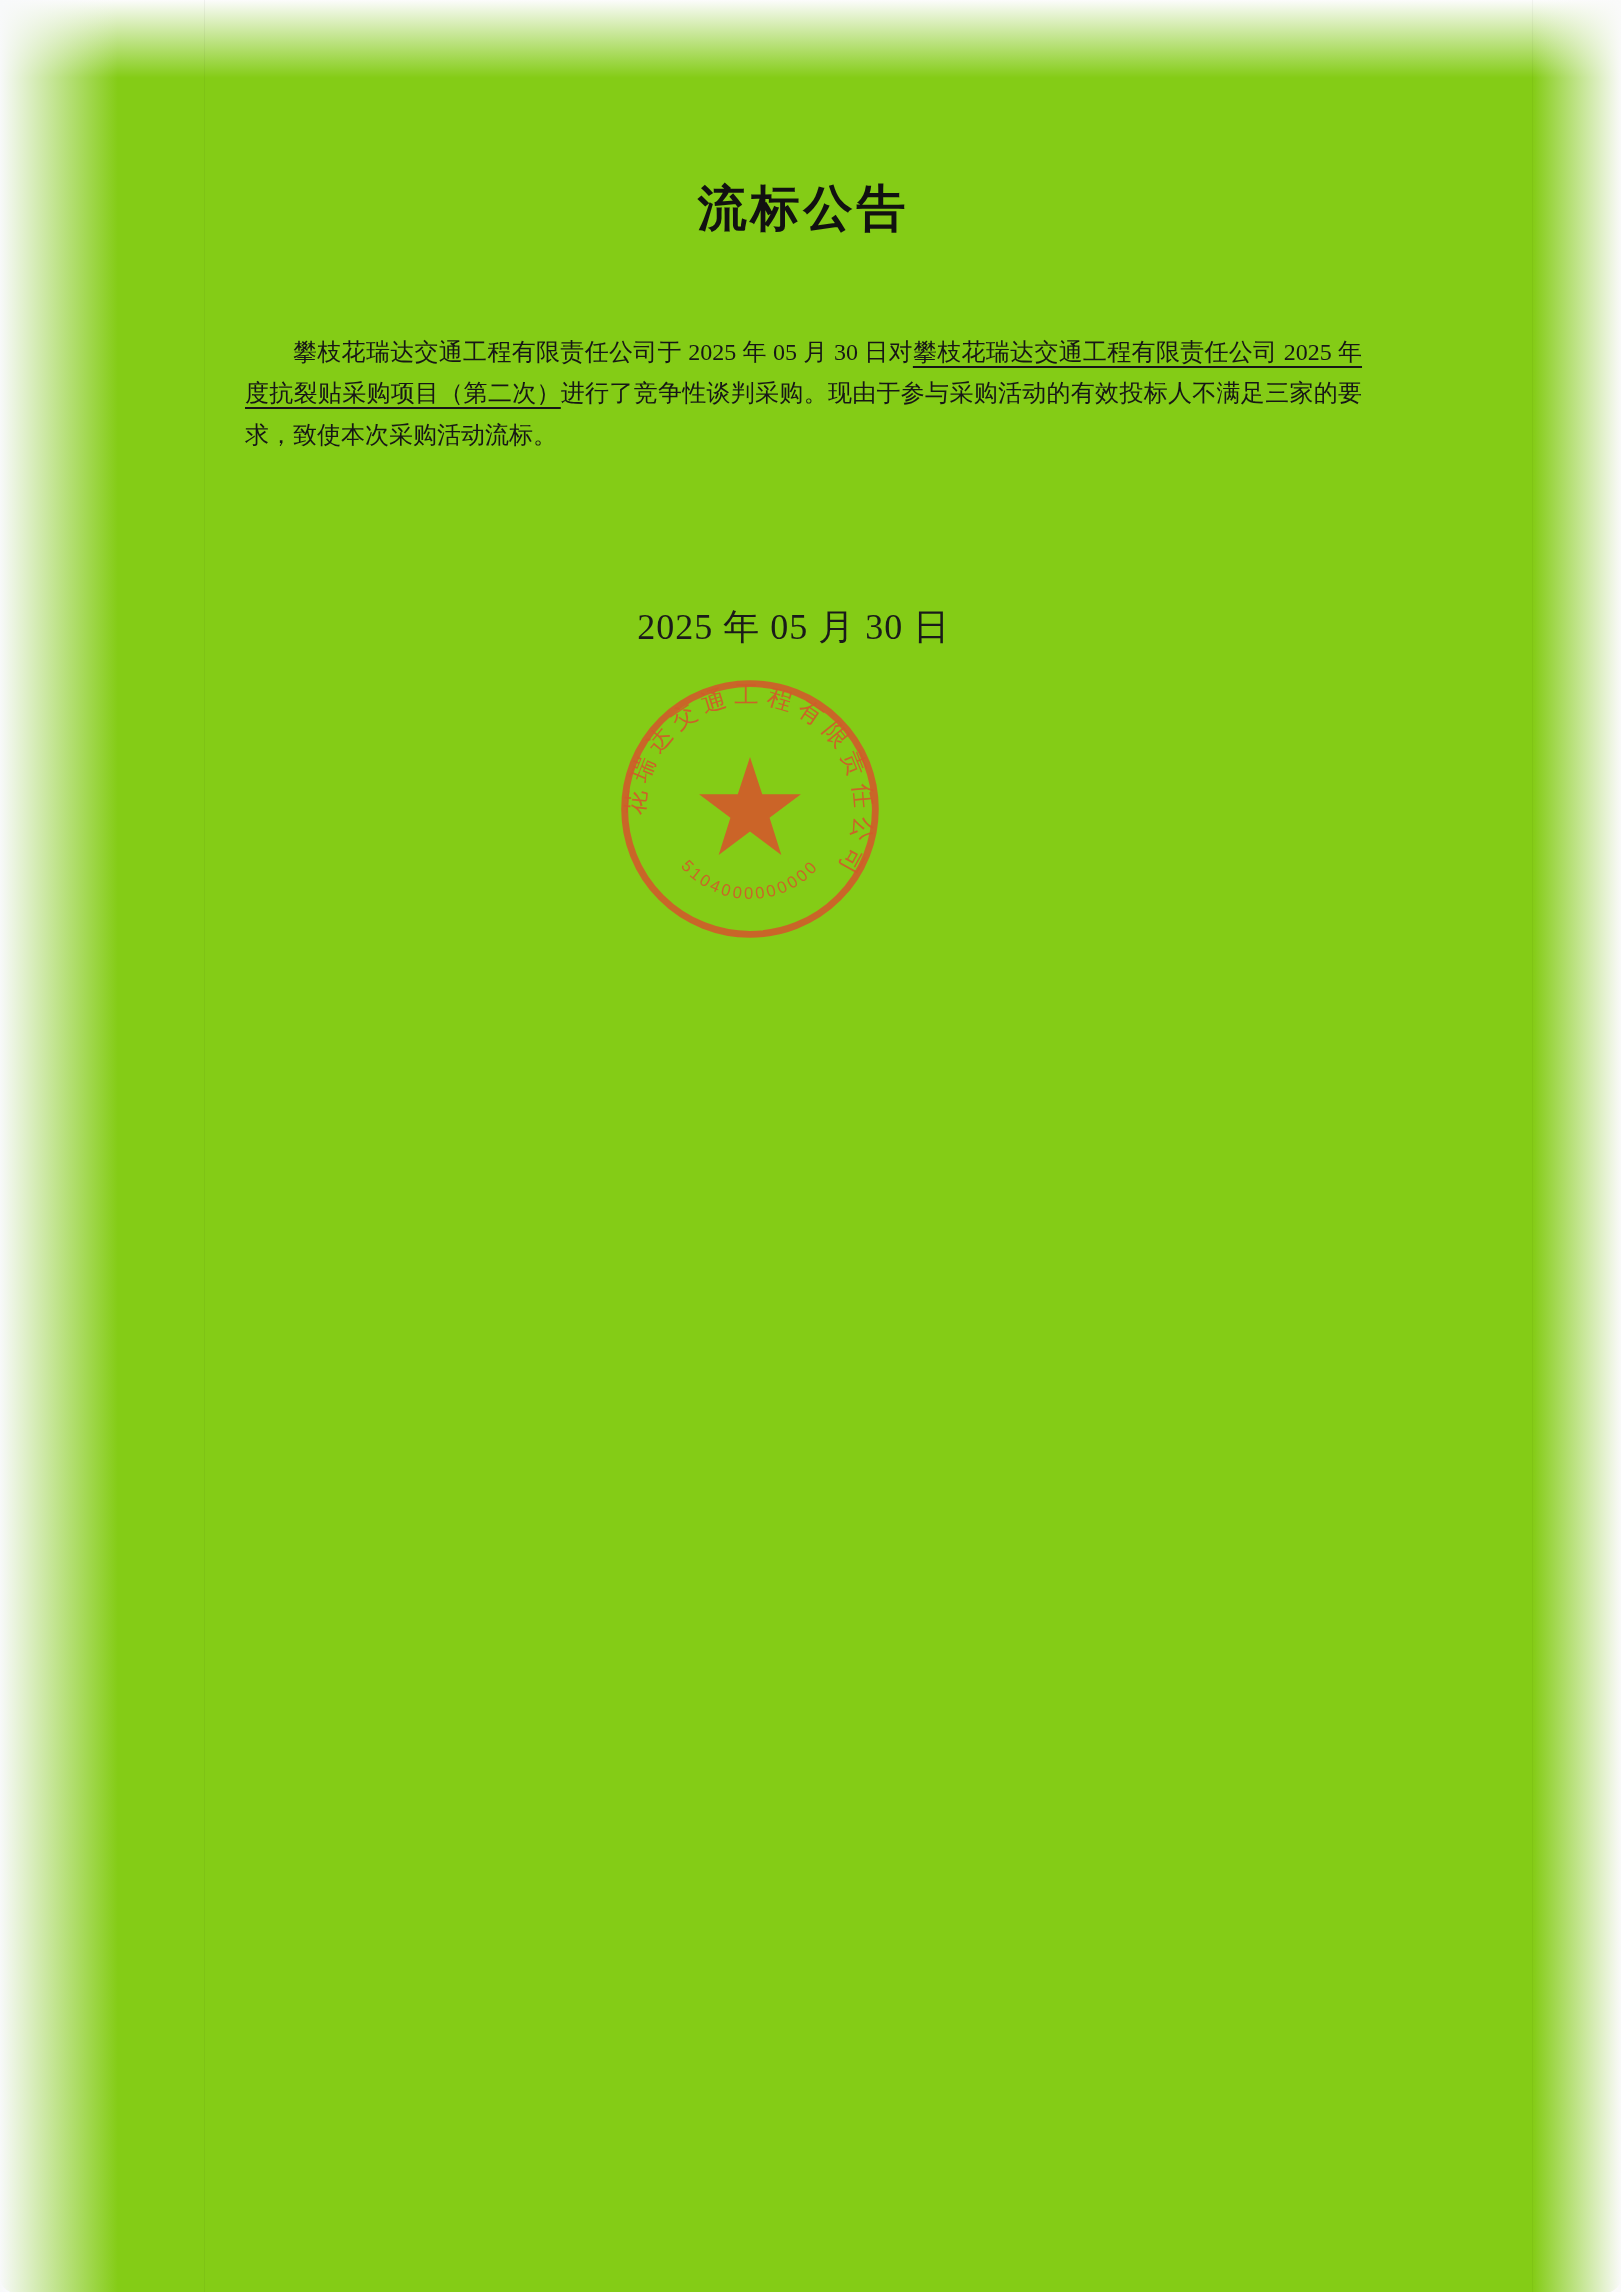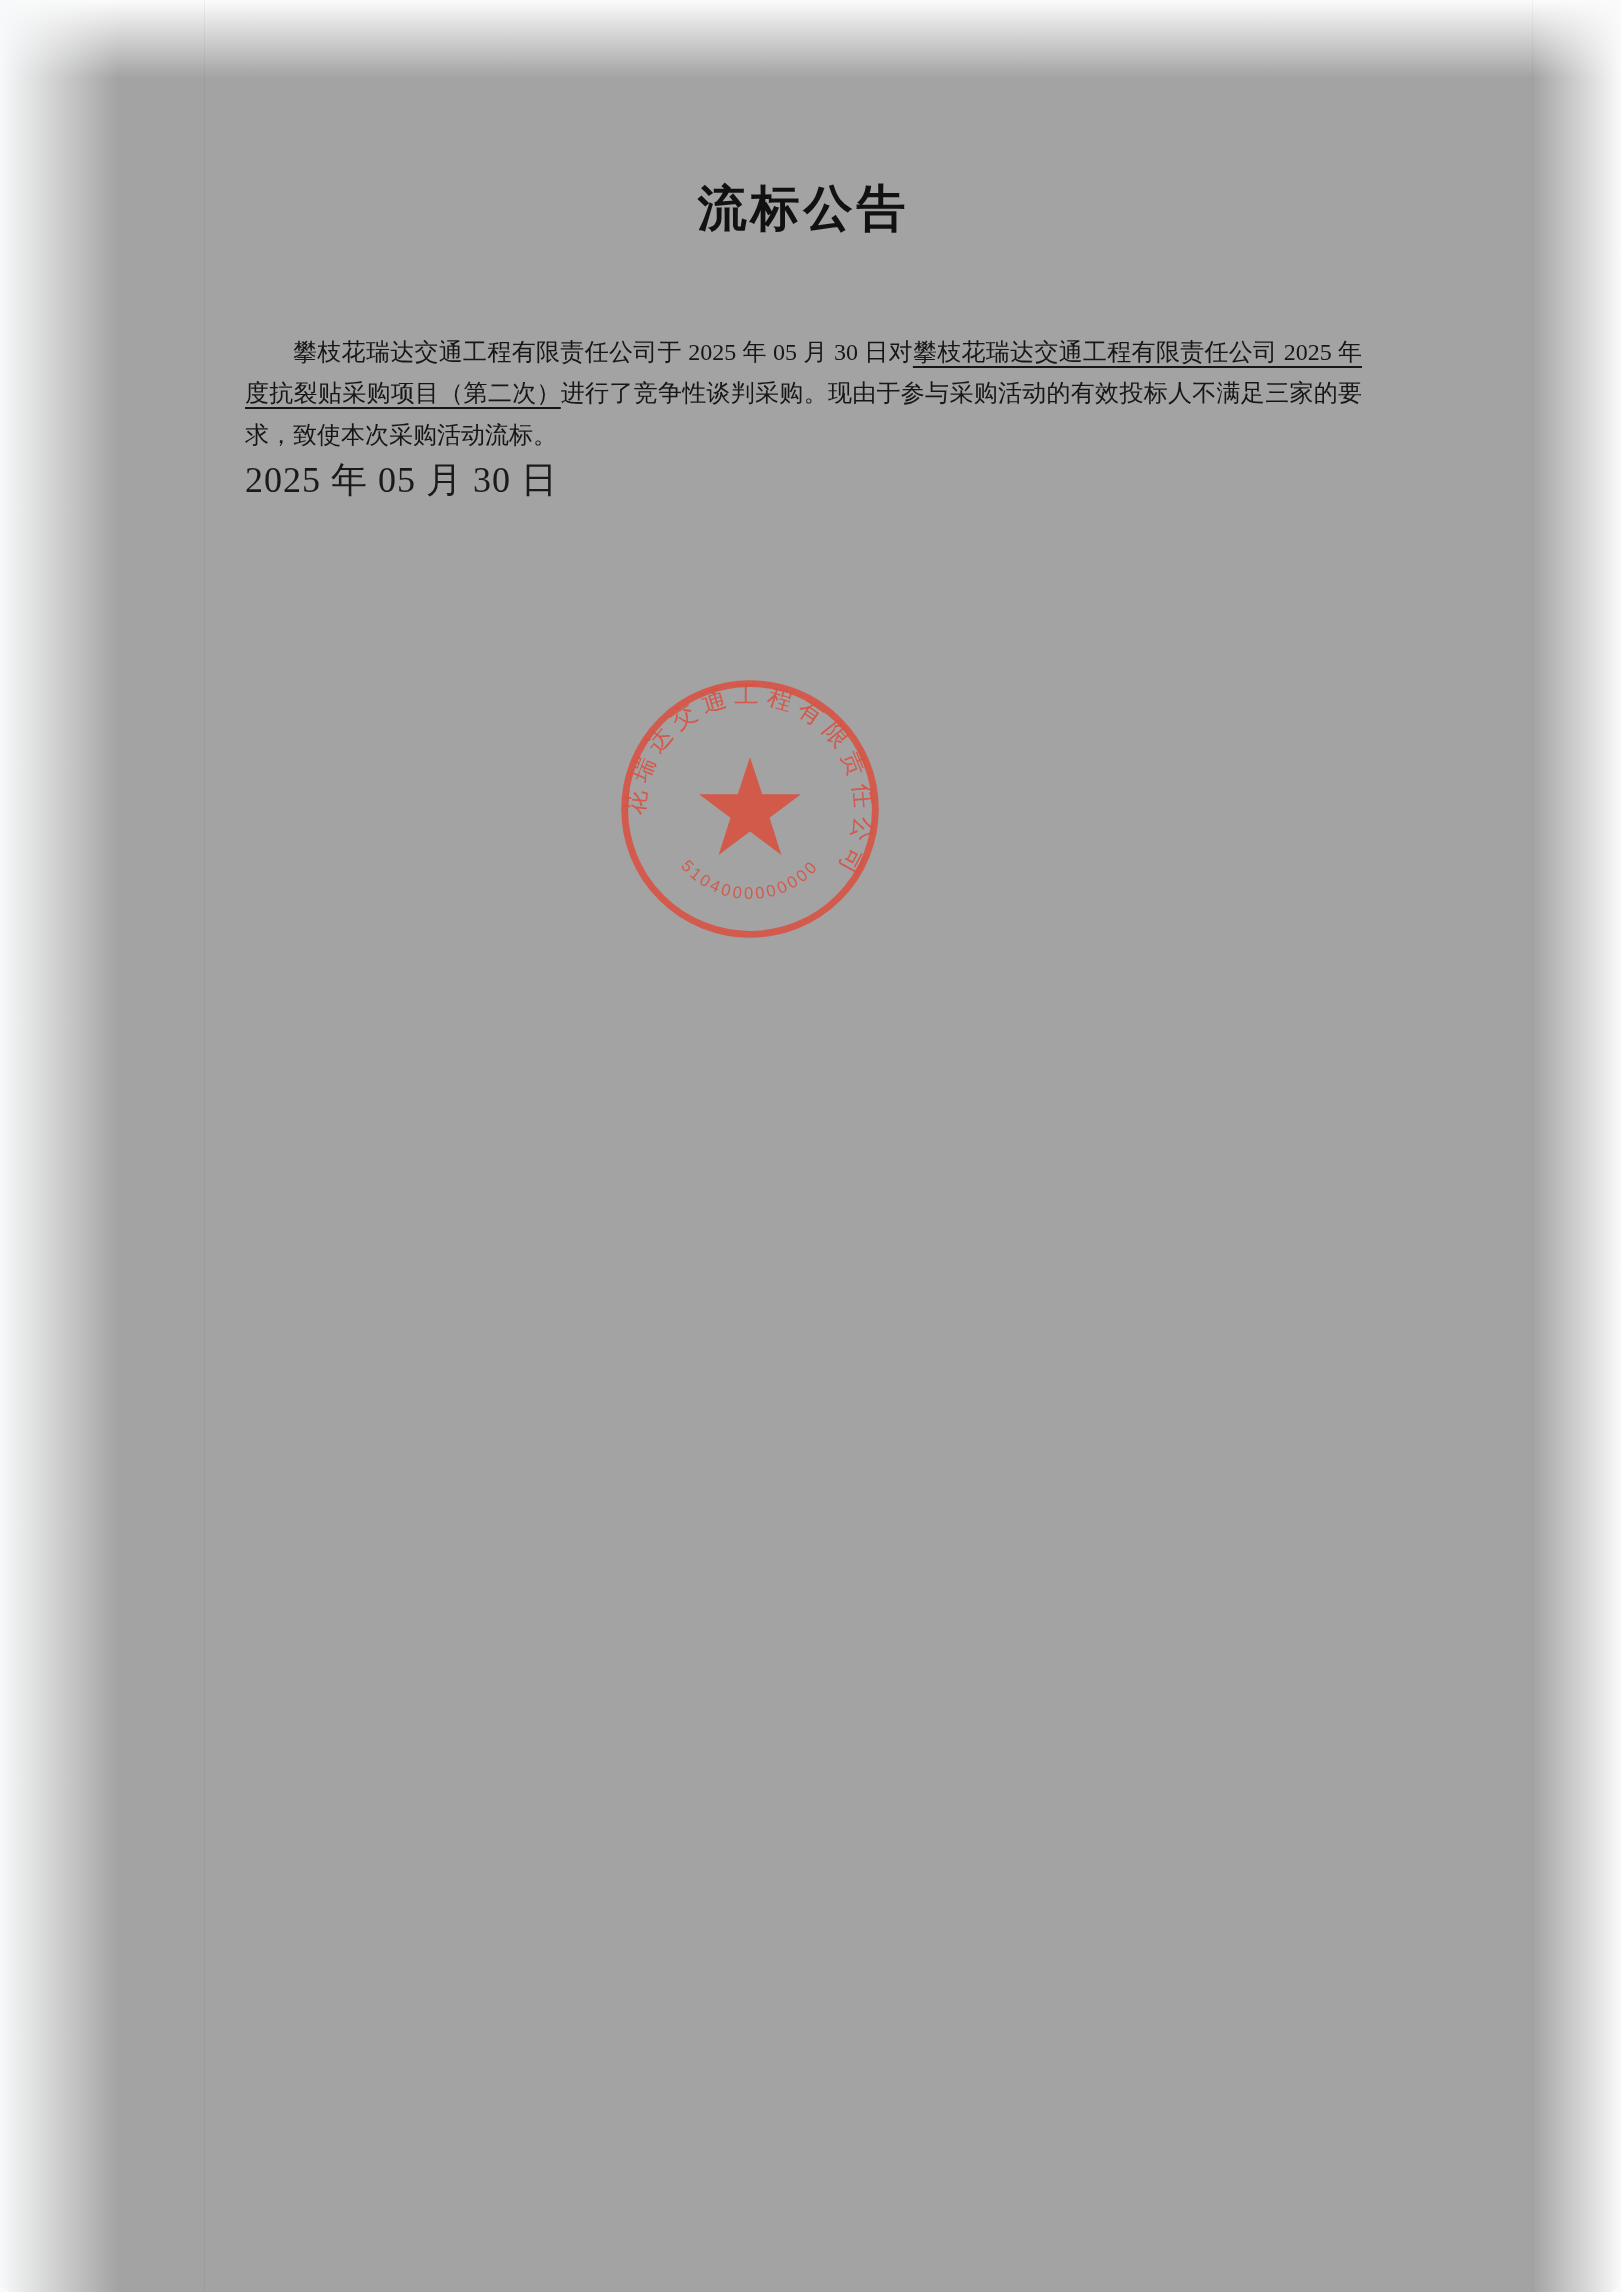--- a/index.html
+++ b/index.html
@@ -13,21 +13,21 @@
     position: relative;
     font-family: "Liberation Serif", "DejaVu Serif", serif;
     color: #1a1a1a;
     overflow: hidden;
   }
 
   
   .page {
     position: absolute;
     inset: 0;
-    background: #a3a3a3;
+    background: #84cc16;
     border-radius: 16px;
   }
   .scan-tint {
     position: absolute;
     inset: 0;
     background:
       linear-gradient(90deg, rgba(248,249,250,1) 0px, rgba(255,255,255,0) 118px),
       linear-gradient(270deg, rgba(250,250,250,1) 0px, rgba(255,255,255,0) 88px),
       linear-gradient(180deg, rgba(252,252,252,1) 0px, rgba(255,255,255,0) 78px);
     pointer-events: none;
@@ -87,21 +87,22 @@
     font-size: 36px;
     line-height: 1.72;
   }
   .info-list .row {
     text-indent: 0;
     padding-left: 0;
     margin-left: 11.8px;
   }
 
   .date-line {
-    text-align: left;
+    margin-top: 147px;
+    text-align: center;
     font-size: 36px;
     padding-right: 19.6px;
     letter-spacing: 1px;
   }
 
   
   .seal {
     position: absolute;
     left: 608px;
     top: 667px;

